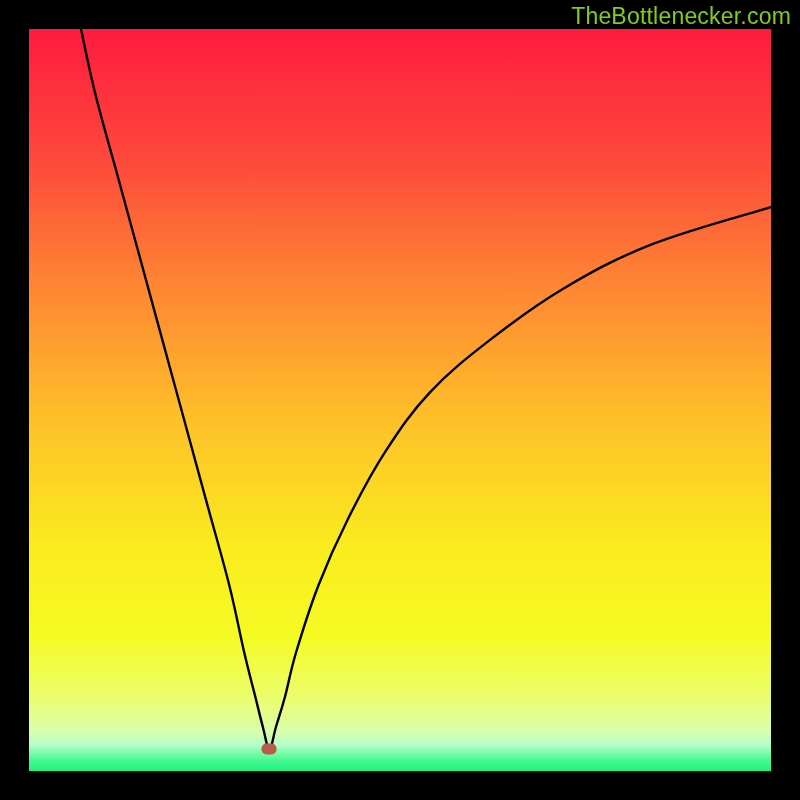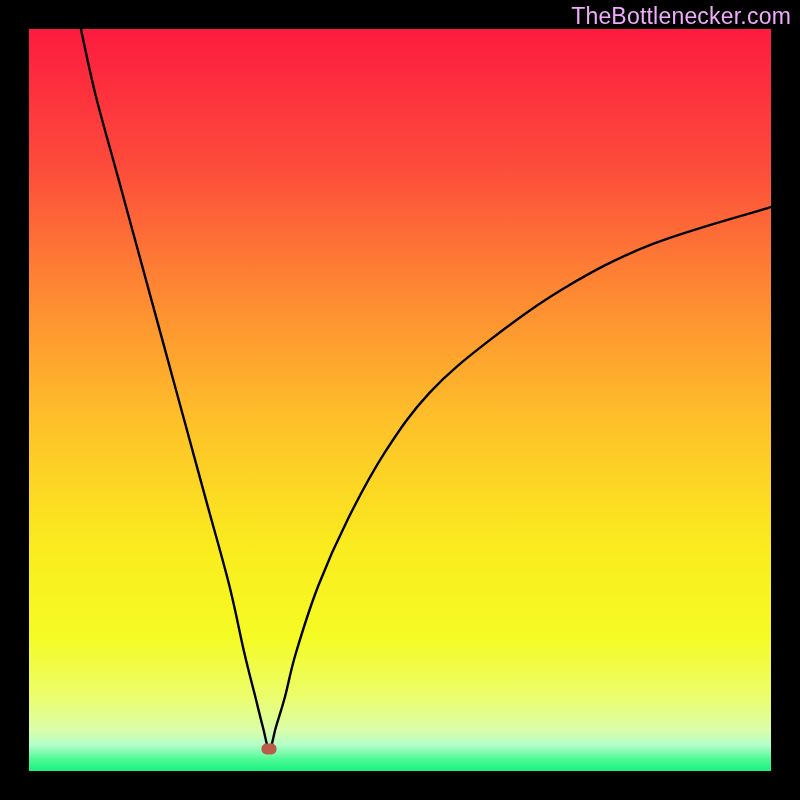--- a/index.html
+++ b/index.html
@@ -47,21 +47,21 @@
     height: 11px;
     border-radius: 5px;
     transform: translate(-50%, -50%);
   }
   .watermark {
     position: absolute;
     top: 3px;
     right: 9px;
     font-size: 23px;
     font-weight: 500;
-    color: #f0abfc;
+    color: #84cc16;
     letter-spacing: 0.2px;
   }
 </style>
 </head>
 <body>
 
 <div class="frame">
   <div class="plot-area">
     <svg class="gradient" viewBox="0 0 742 742" preserveAspectRatio="none">
       <defs>

